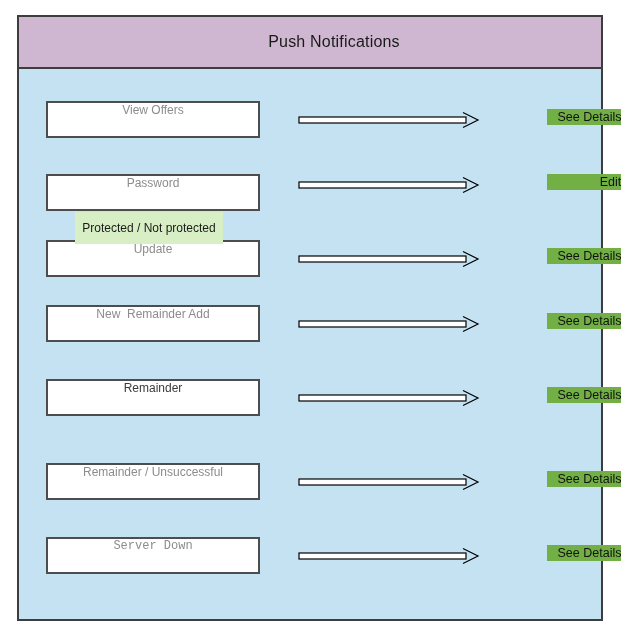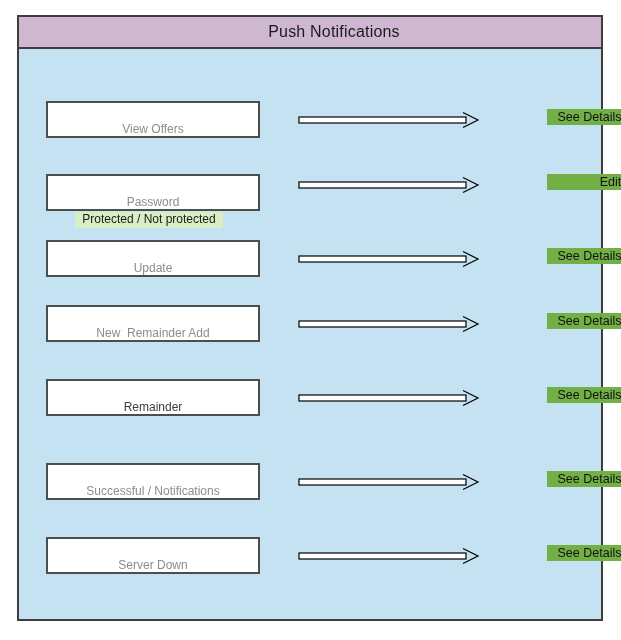--- a/index.html
+++ b/index.html
@@ -13,37 +13,37 @@
   .diagram-container {
     position: absolute;
     left: 17px; top: 15px;
     width: 586px; height: 606px;
     border: 2px solid #3d3d3d;
     background: #c4e2f2;
   }
   .diagram-header {
     position: absolute;
     left: 0; top: 0;
-    width: 100%; height: 32px;
+    width: 100%; height: 52px;
     background: #d0b7d1;
     border-bottom: 2px solid #3d3d3d;
     display: flex; align-items: center; justify-content: center; padding-left: 48px;
   }
   .diagram-title {
     font-size: 16px;
     color: #1a1a1a;
     letter-spacing: 0.2px;
   }
   .node-box {
     position: absolute;
     left: 27px;
     width: 214px; height: 37px;
     background: #ffffff;
     border: 2px solid #4d4d4d;
-    display: flex; align-items: flex-end; justify-content: center;
+    display: flex; align-items: flex-start; justify-content: center;
   }
   .node-box span {
     font-size: 12px;
     color: #8c8c8c;
     white-space: pre;
   }
   .flow-arrow {
     position: absolute;
     left: 279px;
     width: 184px; height: 18px;
@@ -58,23 +58,23 @@
     cursor: pointer;
     margin-left: 31px;
   }
   .action-button span {
     font-size: 12.5px;
     color: #111111;
   }
   .note-label {
     position: absolute;
     left: 56px; top: 195px;
-    width: 148px; height: 16px;
+    width: 148px; height: 32px;
     background: #d8efc5;
-    display: flex; justify-content: center;
+    display: flex; align-items: center; justify-content: center;
   }
   .note-label span {
     font-size: 12px;
     color: #1a1a1a;
     white-space: nowrap;
   }
 </style>
 </head>
 <body>
 
@@ -128,31 +128,31 @@
         <span style="color: rgb(60, 60, 60);">Remainder</span>
       </div>
       <div class="flow-arrow" style="top: 372px;"><svg width="184" height="18" viewBox="0 0 184 18" xmlns="http://www.w3.org/2000/svg">
           <rect x="1" y="6" width="167" height="6" fill="#ffffff" stroke="#000000" stroke-width="1.2"></rect>
           <path d="M165,1.5 L180,9 L165,16.5" fill="none" stroke="#000000" stroke-width="1.2" stroke-linejoin="miter"></path>
         </svg></div>
       <div class="action-button" style="top: 370px;">
         <span>See Details</span>
       </div>
       <div class="node-box" style="top: 446px;">
-        <span style="color: rgb(140, 140, 140);">Successful / Notifications</span>
+        <span style="color: rgb(140, 140, 140);">Remainder / Unsuccessful</span>
       </div>
       <div class="flow-arrow" style="top: 456px;"><svg width="184" height="18" viewBox="0 0 184 18" xmlns="http://www.w3.org/2000/svg">
           <rect x="1" y="6" width="167" height="6" fill="#ffffff" stroke="#000000" stroke-width="1.2"></rect>
           <path d="M165,1.5 L180,9 L165,16.5" fill="none" stroke="#000000" stroke-width="1.2" stroke-linejoin="miter"></path>
         </svg></div>
       <div class="action-button" style="top: 454px;">
         <span>See Details</span>
       </div>
       <div class="node-box" style="top: 520px;">
-        <span style="color: rgb(140, 140, 140);">Server Down</span>
+        <span style="color: rgb(140, 140, 140); font-family: Liberation Mono, monospace;">Server Down</span>
       </div>
       <div class="flow-arrow" style="top: 530px;"><svg width="184" height="18" viewBox="0 0 184 18" xmlns="http://www.w3.org/2000/svg">
           <rect x="1" y="6" width="167" height="6" fill="#ffffff" stroke="#000000" stroke-width="1.2"></rect>
           <path d="M165,1.5 L180,9 L165,16.5" fill="none" stroke="#000000" stroke-width="1.2" stroke-linejoin="miter"></path>
         </svg></div>
       <div class="action-button" style="top: 528px;">
         <span>See Details</span>
       </div>
     </div>
 

